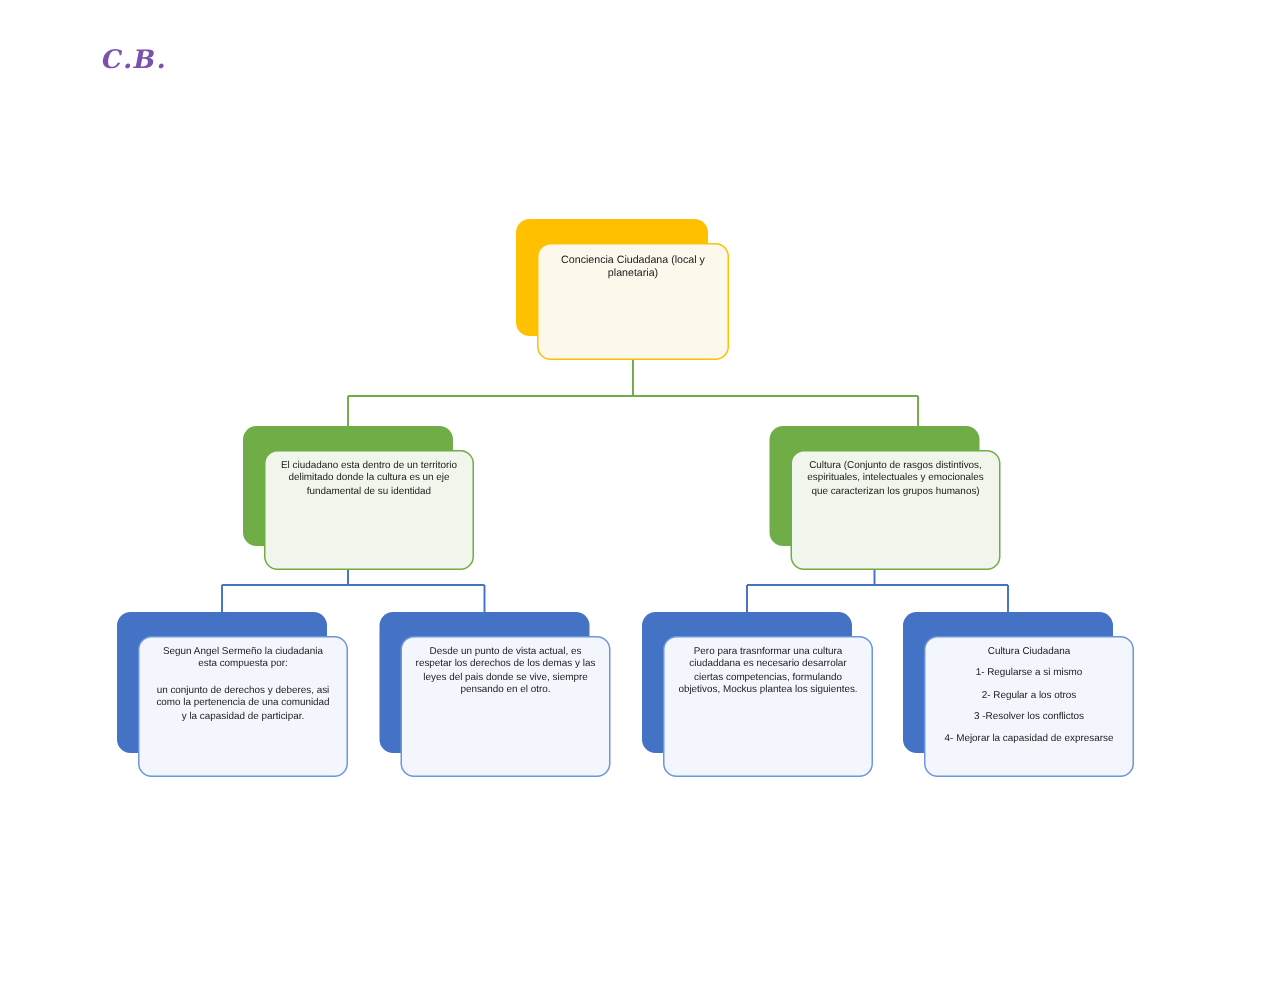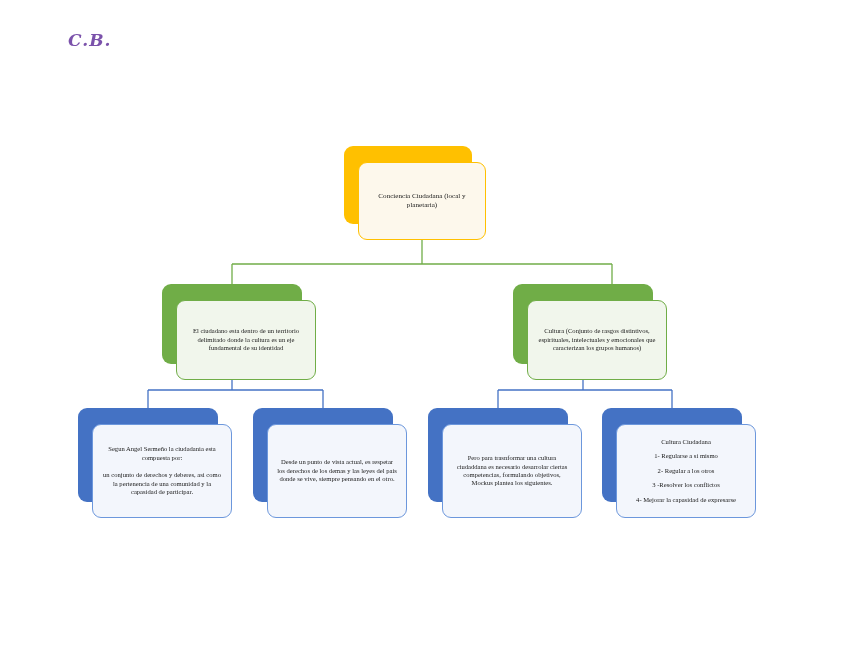--- a/index.html
+++ b/index.html
@@ -56,24 +56,22 @@
     position: absolute;
     left: 14px;
     top: 16px;
     width: 100%;
     height: 100%;
     border-radius: 9px;
     box-sizing: border-box;
     display: flex;
     flex-direction: column;
     align-items: center;
-    justify-content: center;
     text-align: center;
     padding: 6px 9px;
-    font-family: Liberation Serif, serif;
   }
   .node .card p {
     margin: 0;
     line-height: 1.28;
   }
   .node .card p + p {
     margin-top: 9px;
   }
 
   

